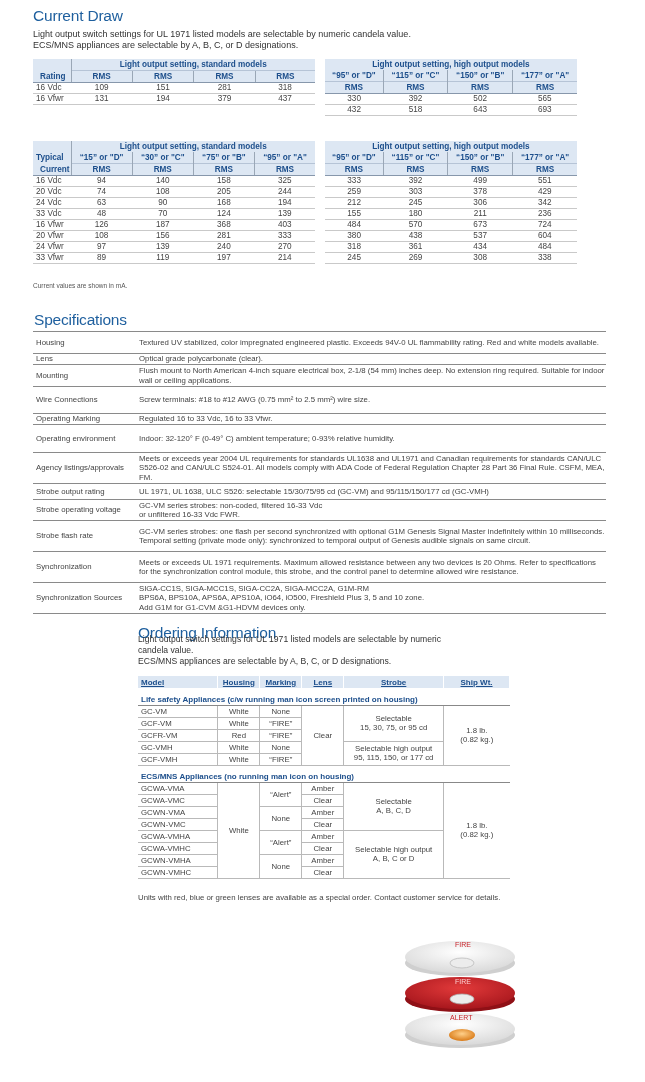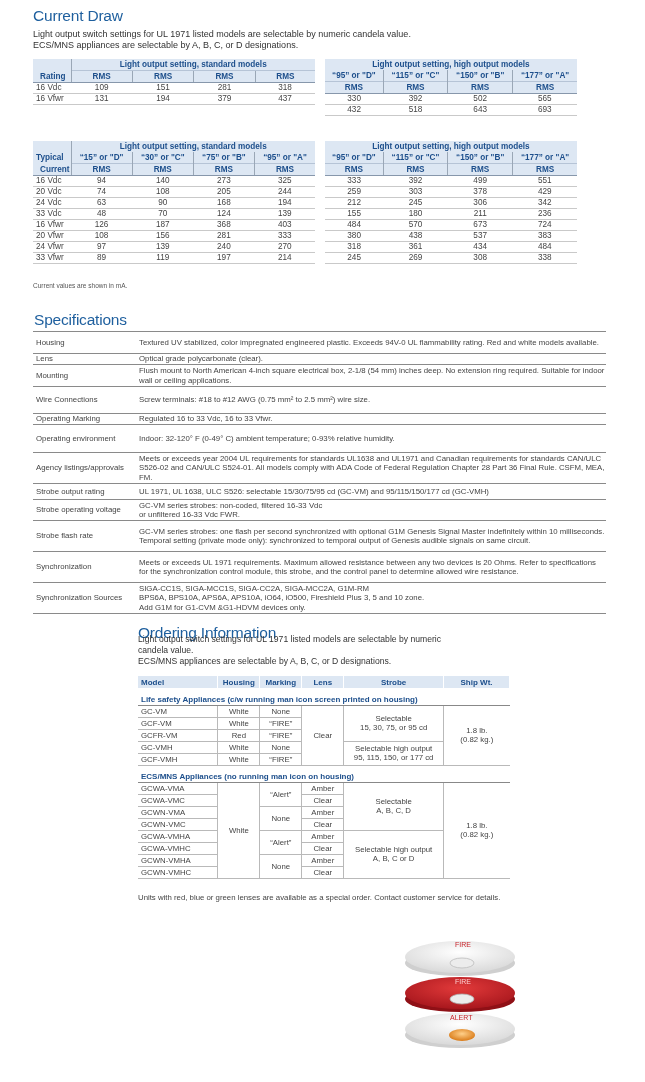--- a/index.html
+++ b/index.html
@@ -24,21 +24,21 @@
 
   
   .spec { position: absolute; left: 33px; top: 331px; width: 573px; font-size: 7.8px; color: #444; }
   .spec td { border-bottom: 1px solid #8a8a8a; vertical-align: middle; line-height: 9.2px; padding: 0 0 0 3px; }
   .spec tr:first-child td { border-top: 1px solid #8a8a8a; }
   .spec td.k { width: 104px; }
   .spec td.v { padding-left: 2px; }
 
   
   .ord { position: absolute; left: 138px; top: 676px; width: 372px; font-size: 7.8px; color: #444; }
-  .ord th { background: #dde7f3; color: #1d4f8c; font-weight: bold; height: 12px; font-size: 8px; border-right: 1px solid #ffffff; }
+  .ord th { background: #dde7f3; color: #1d4f8c; font-weight: bold; height: 12px; font-size: 8px; border-right: 1px solid #ffffff; text-decoration: underline; }
   .ord th.sep { border-left: 1px solid #9aa7b6; }
   .ord td { border: 1px solid #b9b9b9; text-align: center; height: 12px; line-height: 9px; padding: 0; }
   .ord td.m { text-align: left; padding-left: 3px; border-left: none; }
   .ord td.last { border-right: none; }
   .ord tr.grp td { border: none; border-bottom: 1px solid #888; color: #1d4f8c; font-weight: bold; text-align: left; padding: 6px 0 0 3px; height: 17px; font-size: 8px; }
 
   .foot { position: absolute; left: 138px; top: 893px; width: 372px; font-size: 7.8px; line-height: 10px; color: #444; }
 
   
   .dev { position: absolute; left: 400px; top: 935px; width: 120px; height: 125px; }
@@ -131,21 +131,21 @@
     <th class="left rowhead">Current</th>
     <th class="sep">RMS</th>
     <th class="sep">RMS</th>
     <th class="sep">RMS</th>
     <th class="sep">RMS</th>
   </tr>
   <tr>
         <td class="left">16 Vdc</td>
         <td>94</td>
         <td>140</td>
-        <td>273</td>
+        <td>158</td>
         <td>325</td>
       </tr>
   <tr>
         <td class="left">20 Vdc</td>
         <td>74</td>
         <td>108</td>
         <td>205</td>
         <td>244</td>
       </tr>
   <tr>
@@ -237,21 +237,21 @@
   <tr>
         <td>484</td>
         <td>570</td>
         <td>673</td>
         <td>724</td>
       </tr>
   <tr>
         <td>380</td>
         <td>438</td>
         <td>537</td>
-        <td>383</td>
+        <td>604</td>
       </tr>
   <tr>
         <td>318</td>
         <td>361</td>
         <td>434</td>
         <td>484</td>
       </tr>
   <tr>
         <td>245</td>
         <td>269</td>

